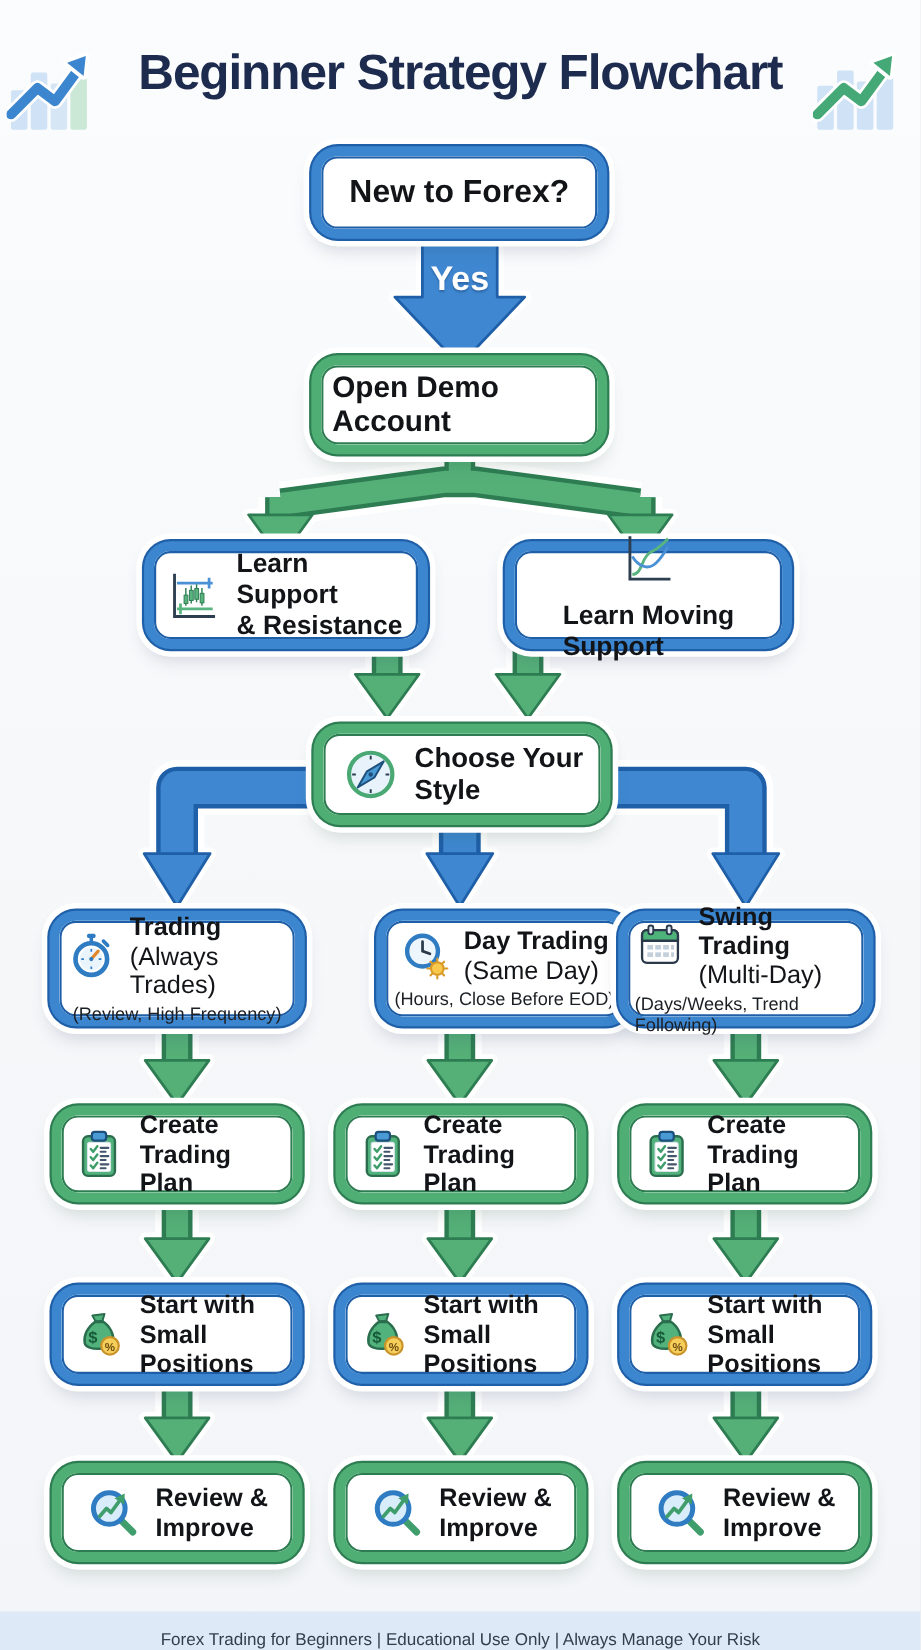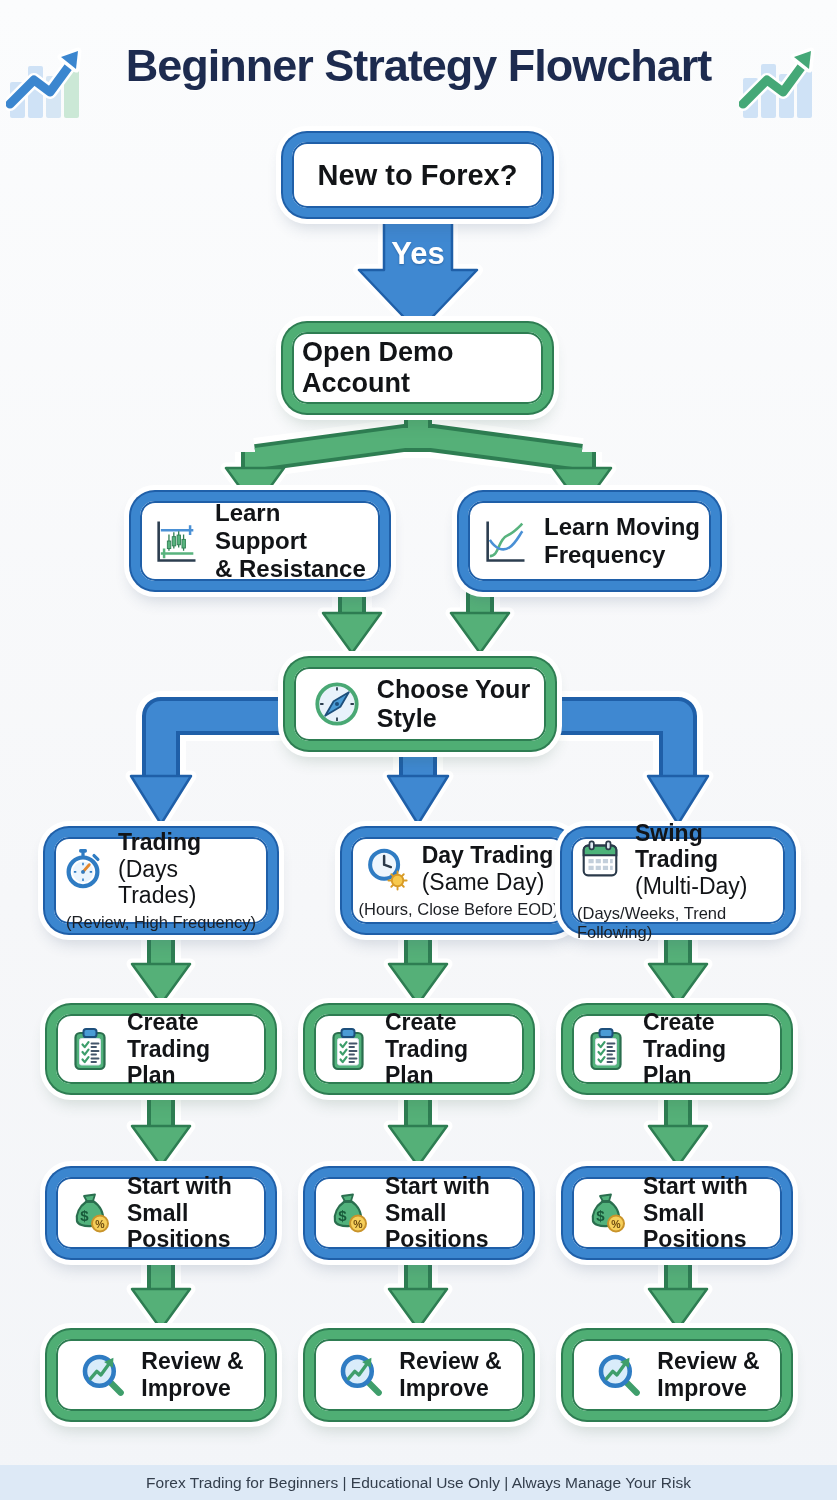--- a/index.html
+++ b/index.html
@@ -26,21 +26,21 @@
   .t29{font-size:29px;} .t27{font-size:27px;} .t25{font-size:25px;} .t24{font-size:24px;} .t23{font-size:23px;}
   .icon{flex:0 0 auto;}
   .style-node{flex-direction:column;gap:2px;padding:4px 6px;}
   .style-main{display:flex;align-items:center;gap:12px;}
   .style-sub{font-weight:400;font-size:23px;}
   .style-detail{font-weight:400;font-size:16.5px;color:#1c1f24;margin-top:2px;}
   .yes{position:absolute;left:368px;top:236px;width:100px;text-align:center;font-size:31px;
        font-weight:700;color:#fff;text-shadow:0 1px 2px rgba(20,60,110,.45);}
   
   .footer{position:absolute;left:0;bottom:0;width:837px;height:35px;background:#dde9f6;
-          display:flex;align-items:center;justify-content:center;}
+          display:flex;align-items:flex-end;justify-content:center;}
   .footer span{font-size:15.5px;color:#333e4c;font-weight:400;}
   .defs{position:absolute;width:0;height:0;overflow:hidden;}
 </style>
 </head>
 <body>
 
 <svg class="defs" aria-hidden="true">
   <defs>
     <symbol id="i-sr" viewBox="0 0 48 48">
       <path d="M8 6 L8 42 L42 42" fill="none" stroke="#2c3e50" stroke-width="2.4"></path>
@@ -285,48 +285,48 @@
   <div class="node blue" style="left:131px;top:492px;width:258px;height:98px;">
     <svg class="icon" width="52" height="52">
         <use href="#i-sr"></use>
       </svg>
     <span class="lines t24">
       <span>Learn Support</span>
       <span>&amp; Resistance</span>
     </span>
   </div>
 
-  <div class="node blue" style="left:459px;top:492px;width:261px;height:98px;">
+  <div class="node blue" style="left:459px;top:492px;width:261px;height:98px;flex-direction:column;">
     <svg class="icon" width="52" height="52">
         <use href="#i-ma"></use>
       </svg>
     <span class="lines t24">
       <span>Learn Moving</span>
-      <span>Frequency</span>
+      <span>Support</span>
     </span>
   </div>
 
   <div class="node green" style="left:285px;top:658px;width:270px;height:92px;">
     <svg class="icon" width="54" height="54">
         <use href="#i-compass"></use>
       </svg>
     <span class="lines t25">
       <span>Choose Your</span>
       <span>Style</span>
     </span>
   </div>
 
   <div class="node blue style-node" style="left:45px;top:828px;width:232px;height:105px;">
     <span class="style-main">
       <svg class="icon" width="46" height="46">
           <use href="#i-stopwatch"></use>
         </svg>
       <span class="lines t23">
         <span>Trading</span>
-        <span class="style-sub">(Days Trades)</span>
+        <span class="style-sub">(Always Trades)</span>
       </span>
     </span>
     <span class="style-detail">(Review, High Frequency)</span>
   </div>
 
   <div class="node blue style-node" style="left:302px;top:828px;width:233px;height:105px;margin-left:40px;">
     <span class="style-main">
       <svg class="icon" width="46" height="46">
           <use href="#i-clocksun"></use>
         </svg>

